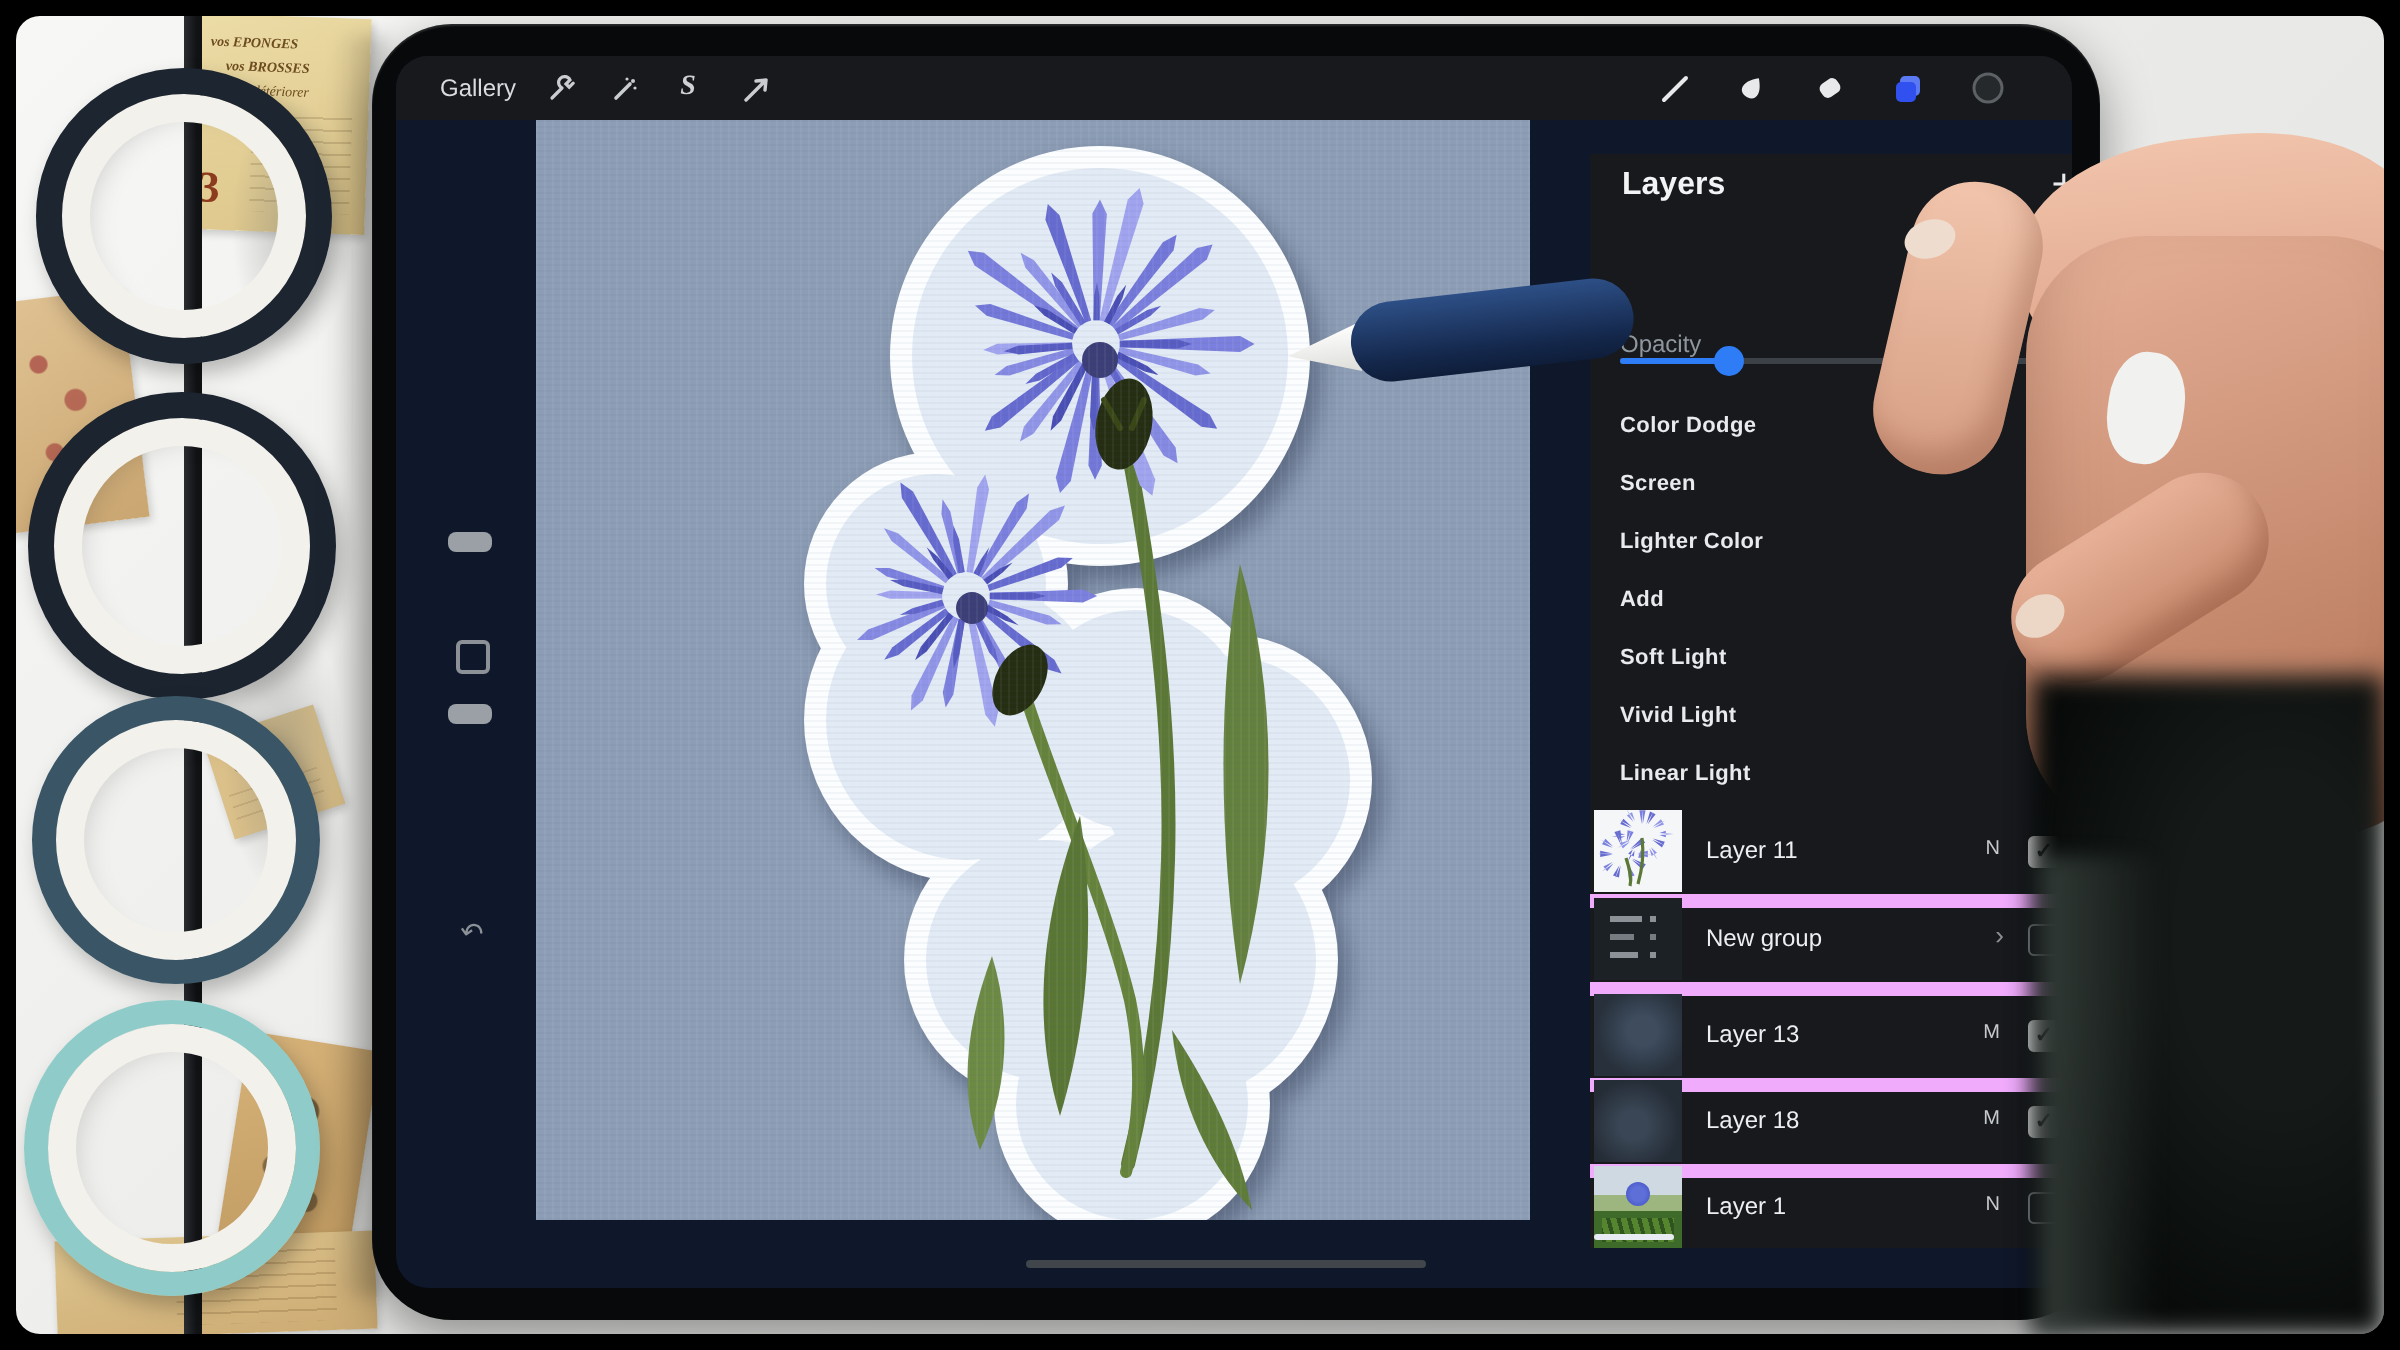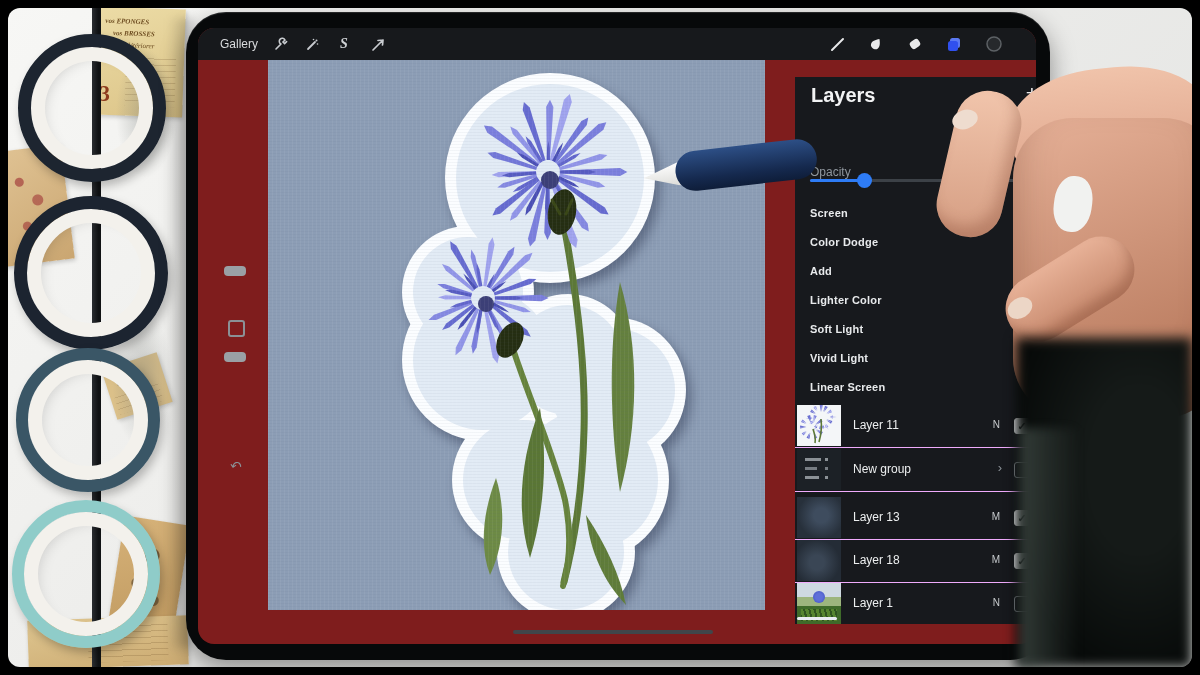--- a/index.html
+++ b/index.html
@@ -16,21 +16,21 @@
               font-style:italic;white-space:nowrap;}
   .scribble{background:repeating-linear-gradient(0deg,transparent 0 5px,rgba(110,80,40,.35) 5px 6px);}
   .roll{position:absolute;border-radius:50%;z-index:2;
         box-shadow:inset 0 0 0 14px #f3f1ec, inset 10px 6px 16px rgba(0,0,0,.22), 3px 5px 10px rgba(0,0,0,.25);}
   .roll-shadow{position:absolute;background:radial-gradient(closest-side,rgba(120,124,120,.4),rgba(120,124,120,0));z-index:0;}
 
   
   .tablet{left:178px;top:4px;width:864px;height:648px;border-radius:40px;background:#07090a;
           box-shadow:0 10px 26px rgba(0,0,0,.4), inset 0 1px 1px rgba(255,255,255,.14);z-index:3;}
   .screen{position:absolute;left:12px;top:16px;width:838px;height:616px;border-radius:16px;
-          background:#7f1d1d;overflow:hidden;}
+          background:#0f172a;overflow:hidden;}
   .home-indicator{position:absolute;left:315px;bottom:10px;width:200px;height:4px;border-radius:2px;background:#41464a;}
 
   
   .topbar{position:absolute;left:0;top:0;width:100%;height:32px;background:#17191c;}
   .gallery{position:absolute;left:22px;top:9px;font-size:12px;color:#d9dbdd;}
   .tbicon{position:absolute;top:6px;width:20px;height:20px;display:flex;align-items:center;justify-content:center;}
   .sel-s{color:#cfd2d5;font-family:"Liberation Serif",serif;font-style:italic;font-size:14px;font-weight:bold;}
 
   
   .canvas{position:absolute;left:70px;top:32px;width:497px;height:550px;background:#8c9db5;}
@@ -39,21 +39,21 @@
       repeating-linear-gradient(0deg,rgba(70,85,110,.05) 0 1px,transparent 1px 3px);}
   
   .sidebar-bar{position:absolute;width:22px;height:10px;border-radius:4px;background:#9aa0a5;}
   .sidebar-square{position:absolute;width:13px;height:13px;border-radius:3px;border:2px solid #8b9196;}
   .undo{position:absolute;color:#8b9196;font-size:14px;transform:scaleX(-1) rotate(-10deg);}
 
   
   .panel{position:absolute;left:597px;top:49px;width:257px;height:547px;background:#17191d;
          border-radius:0 0 14px 0;z-index:4;}
   .panel-header{position:absolute;left:0;top:0;width:100%;height:33px;}
-  .panel-title{position:absolute;left:16px;top:7px;font-size:20px;font-weight:bold;color:#f2f3f4;}
+  .panel-title{position:absolute;left:16px;top:7px;font-size:16px;font-weight:bold;color:#f2f3f4;}
   .panel-plus{position:absolute;right:14px;top:4px;font-size:21px;font-weight:300;color:#e8e9ea;}
   .sel-row{position:absolute;left:2px;top:33px;width:255px;height:44px;border-radius:6px;
            background:linear-gradient(180deg,#3d86f7,#2a72ee);}
   .thumb16{position:absolute;left:8px;top:5px;width:44px;height:34px;border-radius:4px;background:#0b0d0f;overflow:hidden;}
   .sel-label{position:absolute;left:66px;top:15px;font-size:12px;font-weight:bold;color:#fff;}
   .opacity-label{position:absolute;left:15px;top:88px;font-size:12px;color:#8f969d;}
   .slider-track{position:absolute;left:15px;top:102px;width:215px;height:3px;border-radius:2px;background:#3c4147;}
   .slider-fill{position:absolute;left:0;top:0;height:3px;border-radius:2px;background:#2e7cf6;}
   .slider-thumb{position:absolute;top:-6px;width:15px;height:15px;border-radius:50%;background:#2e7cf6;}
   .blend-list{position:absolute;left:0;top:121px;width:100%;height:204px;display:flex;flex-direction:column;}
@@ -62,21 +62,21 @@
   .blend-label{font-size:11px;color:#e8eaec;font-weight:bold;letter-spacing:.2px;}
   .blend-ico{width:14px;height:14px;display:flex;align-items:center;justify-content:center;color:#9aa0a6;font-size:11px;}
   .bulb{width:8px;height:8px;border:1.5px solid #9aa0a6;border-radius:50%;position:relative;}
   .bulb::after{content:'';position:absolute;left:1px;right:1px;bottom:-4px;height:2px;background:#9aa0a6;}
   .bulb.half{background:linear-gradient(135deg,#9aa0a6 50%,transparent 50%);}
   .bulb.full{background:#9aa0a6;}
   .addsq{width:11px;height:11px;border-radius:3px;background:#9aa0a6;color:#17191d;font-size:10px;font-weight:bold;
          display:flex;align-items:center;justify-content:center;line-height:1;}
   .ring{width:9px;height:9px;border:2px solid #9aa0a6;border-radius:50%;}
   .layer-list{position:absolute;left:0;top:327px;width:100%;}
-  .layer-row{position:absolute;left:0;width:100%;height:43px;border-bottom:1px solid #f0abfc;}
+  .layer-row{position:absolute;left:0;width:100%;height:43px;border-bottom:7px solid #f0abfc;}
   .lthumb{position:absolute;left:2px;top:1px;width:44px;height:41px;overflow:hidden;background:#232a33;}
   .lname{position:absolute;left:58px;top:14px;font-size:12px;color:#eceeef;}
   .lblend{position:absolute;right:52px;top:15px;font-size:10px;color:#c6c9cc;}
   .lchev{position:absolute;right:50px;top:12px;font-size:13px;color:#8a9096;}
   .lcheck{position:absolute;right:22px;top:14px;width:14px;height:14px;border-radius:3px;border:1.5px solid #8f959b;
           font-size:11px;line-height:14px;text-align:center;color:transparent;}
   .lcheck.checked{background:#f1f2f3;border-color:#f1f2f3;color:#1b1d20;font-weight:bold;}
   .scrollmark{position:absolute;left:2px;top:540px;width:40px;height:3px;border-radius:2px;background:#e8ecf2;}
 
   
@@ -305,57 +305,57 @@
 
 
         <div class="opacity-label">Opacity</div>
         <div class="slider-track">
           <div class="slider-fill" style="width:54px;"></div>
           <div class="slider-thumb" style="left:47px;"></div>
         </div>
 
         <div class="blend-list">
           <div class="blend-row">
-            <span class="blend-label">Screen</span>
-            <span class="blend-ico"></span>
-          </div>
-          <div class="blend-row">
             <span class="blend-label">Color Dodge</span>
             <span class="blend-ico">
                   <svg width="12" height="12" viewBox="0 0 12 12">
                     <path d="M1 8 C4 2 8 11 11 4" stroke="#9aa0a6" stroke-width="1.5" fill="none"></path>
                   </svg>
                 </span>
           </div>
           <div class="blend-row">
+            <span class="blend-label">Screen</span>
+            <span class="blend-ico"></span>
+          </div>
+          <div class="blend-row">
+            <span class="blend-label">Lighter Color</span>
+            <span class="blend-ico">
+                  <span class="ring"></span>
+                </span>
+          </div>
+          <div class="blend-row">
             <span class="blend-label">Add</span>
             <span class="blend-ico">
                   <span class="addsq">+</span>
                 </span>
           </div>
           <div class="blend-row">
-            <span class="blend-label">Lighter Color</span>
-            <span class="blend-ico">
-                  <span class="ring"></span>
-                </span>
-          </div>
-          <div class="blend-row">
             <span class="blend-label">Soft Light</span>
             <span class="blend-ico">
                   <span class="bulb"></span>
                 </span>
           </div>
           <div class="blend-row">
             <span class="blend-label">Vivid Light</span>
             <span class="blend-ico">
                   <span class="bulb full"></span>
                 </span>
           </div>
           <div class="blend-row">
-            <span class="blend-label">Linear Screen</span>
+            <span class="blend-label">Linear Light</span>
             <span class="blend-ico">
                   <span class="bulb full" style="box-shadow:0 -3px 0 -1px #9aa0a6;"></span>
                 </span>
           </div>
         </div>
 
         <div class="layer-list">
           <div class="layer-row" style="top:0;">
             <div class="lthumb" style="background:#f4f6f8;">
               <svg id="miniflower" width="44" height="41" viewBox="0 0 44 41">

